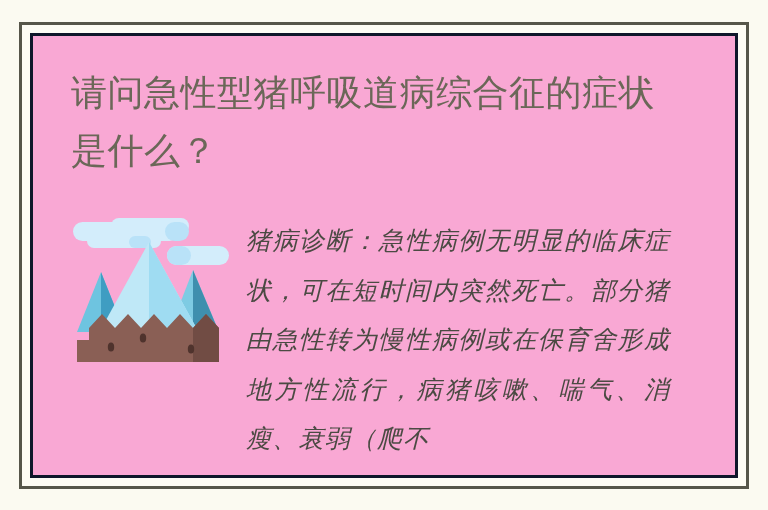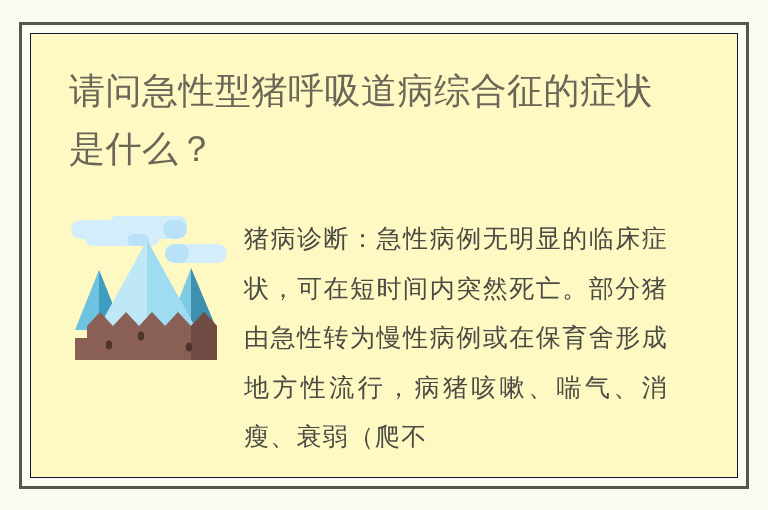--- a/index.html
+++ b/index.html
@@ -33,23 +33,23 @@
     box-sizing: border-box;
     background: #fdfcf4;
   }
 
   .inner-frame {
     position: absolute;
     left: 8px;
     top: 8px;
     right: 8px;
     bottom: 8px;
-    border: 1px solid #0f172a;
+    border: 3px solid #0f172a;
     box-sizing: border-box;
-    background: #fef9c3;
+    background: #f9a8d4;
     overflow: hidden;
   }
 
   
   .title {
     position: absolute;
     left: 38px;
     top: 28px;
     width: 610px;
     color: #6b6758;
@@ -86,20 +86,21 @@
   .body-text {
     position: absolute;
     left: 213px;
     top: 8px;
     width: 424px;
     color: #4b4a43;
     font-size: 25px;
     line-height: 1.98;
     letter-spacing: 1.2px;
     font-family: "DejaVu Serif", serif;
+    font-style: italic;
     text-align: justify;
     text-justify: inter-character;
   }
 </style>
 </head>
 <body>
 
 <div class="page">
 
   <div class="outer-frame">

